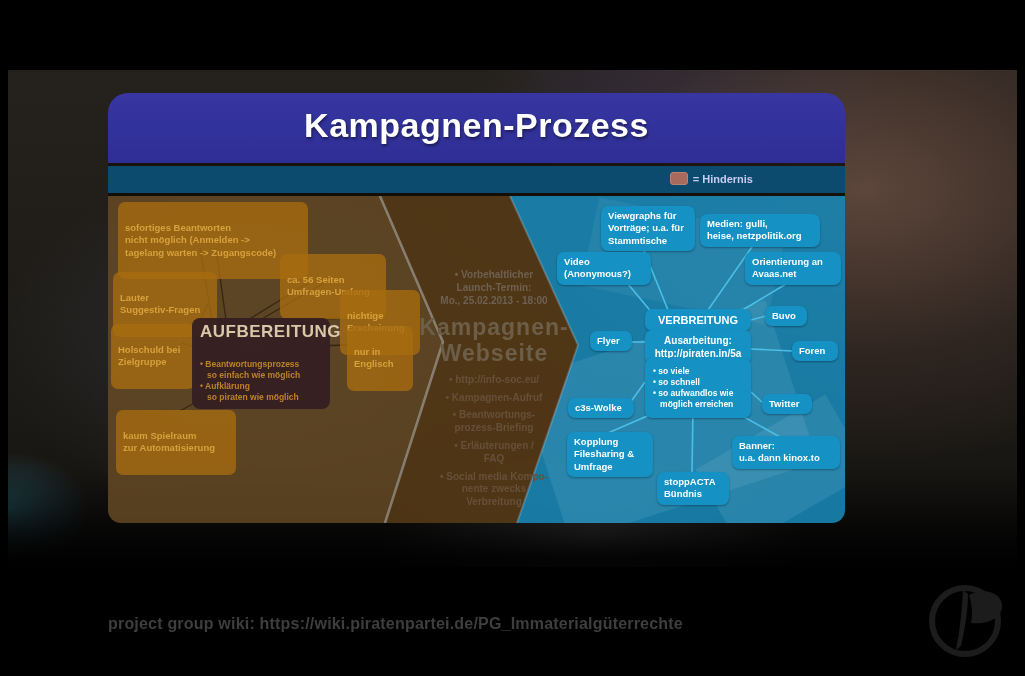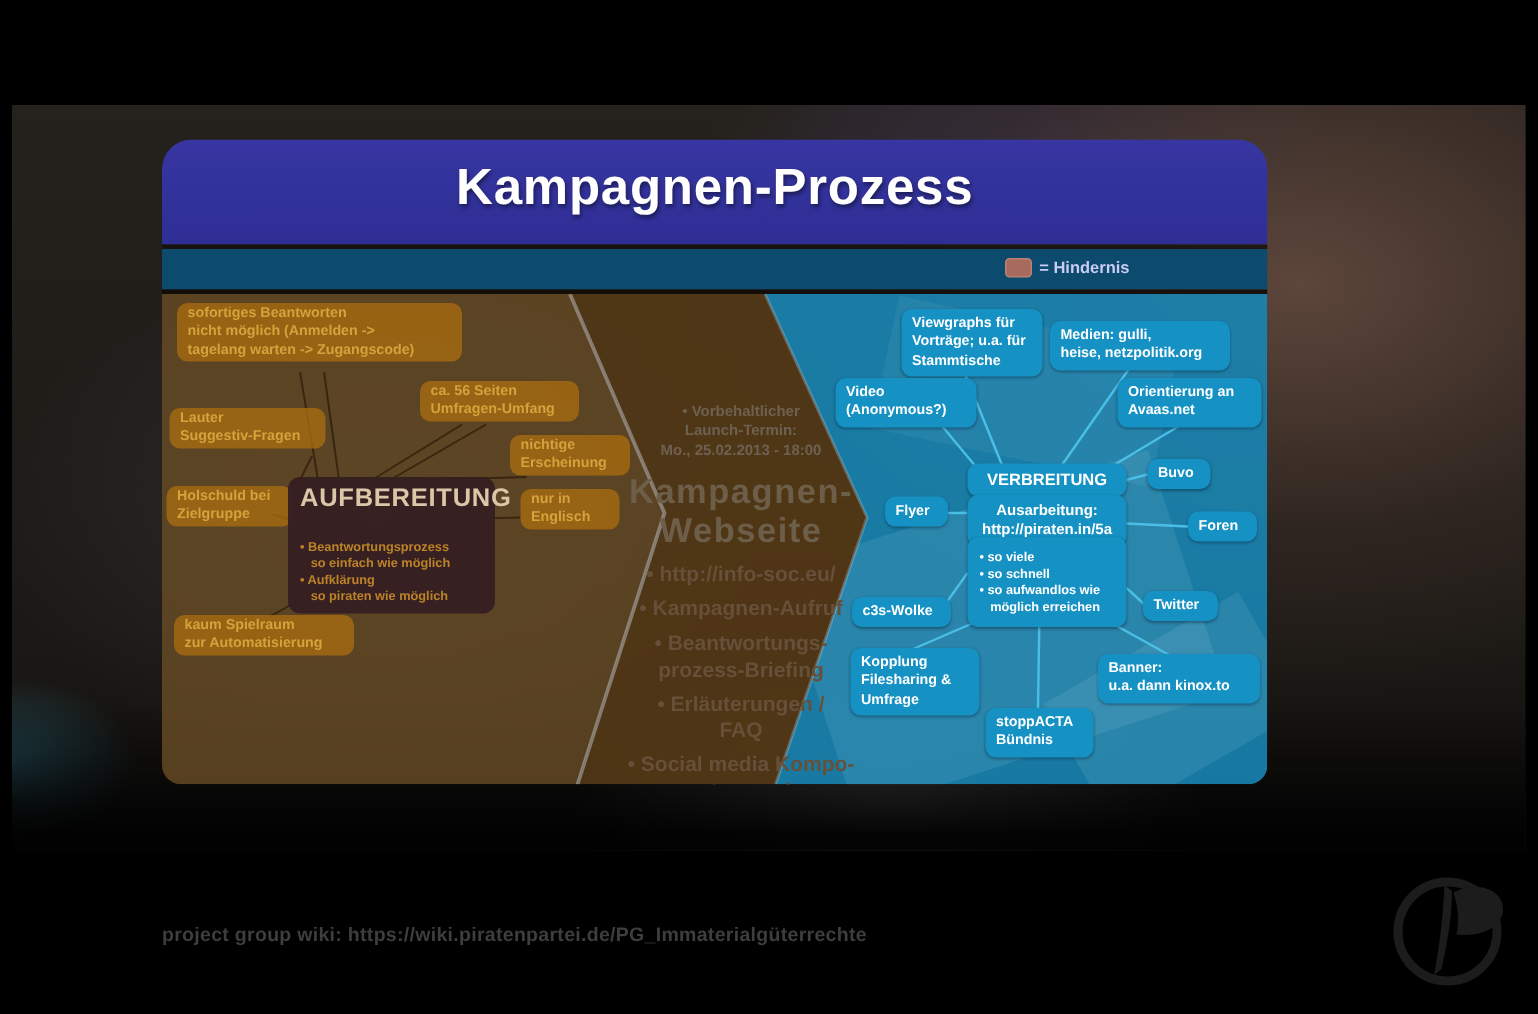--- a/index.html
+++ b/index.html
@@ -38,39 +38,39 @@
     clip-path:polygon(272px 0px,402px 0px,470px 149px,409px 327px,277px 327px,335px 146px);}
   .region-blue{background:rgba(24,133,178,.90);
     clip-path:polygon(402px 0px,737px 0px,737px 327px,409px 327px,470px 149px);}
   .tex{position:absolute;display:block;}
   .t1{left:430px;top:140px;width:260px;height:170px;background:rgba(200,240,250,.10);transform:rotate(-18deg);}
   .t2{left:480px;top:20px;width:190px;height:90px;background:rgba(190,230,245,.07);transform:rotate(12deg);}
   .t3{left:600px;top:230px;width:150px;height:90px;background:rgba(220,245,255,.09);transform:rotate(-30deg);}
   .lines{position:absolute;left:0;top:0;width:737px;height:327px;pointer-events:none;}
   
   .onode{position:absolute;background:rgba(168,107,15,.78);border-radius:7px;color:#d6a23c;
-         font-size:9.5px;font-weight:bold;line-height:1.3;padding:1px 7px;white-space:pre-wrap;}
+         font-size:9.5px;font-weight:bold;line-height:1.3;padding:20px 7px;white-space:pre-wrap;}
   .obox{position:absolute;background:rgba(54,31,34,.96);border-radius:8px;padding:4px 8px 6px 8px;}
   .obox-title{text-align:center;font-size:17px;font-weight:bold;color:#d9c7a8;letter-spacing:.5px;margin-bottom:17px;}
   .obox-bullet{font-size:8.5px;font-weight:bold;color:#bc8328;line-height:1.3;white-space:pre-wrap;}
   
   .bnode{position:absolute;background:#1591c3;border-radius:7px;color:#fff;font-size:9.5px;
          font-weight:bold;line-height:1.3;padding:4px 7px;white-space:pre-wrap;
          box-shadow:0 1px 2px rgba(0,10,25,.35);}
   .bcenter{text-align:center;}
   .bbullets{font-size:8.5px;text-align:left;padding:8px 8px;}
   
   .mid-col{position:absolute;left:296px;top:72px;width:180px;display:flex;flex-direction:column;
            align-items:center;gap:5px;text-align:center;}
   .m-launch{font-size:10px;font-weight:bold;color:#6e6152;line-height:1.3;white-space:pre-wrap;}
   .m-title{font-size:23px;font-weight:bold;color:#6d5e49;line-height:1.15;letter-spacing:1px;
            white-space:pre-wrap;margin:2px 0;}
-  .m-bullet{font-size:14px;font-weight:bold;color:#66503a;line-height:1.28;white-space:pre-wrap;}
-  
-  .caption{position:absolute;left:108px;top:615px;font-size:13px;font-weight:bold;color:#3e3e3e;letter-spacing:.2px;}
+  .m-bullet{font-size:10px;font-weight:bold;color:#66503a;line-height:1.28;white-space:pre-wrap;}
+  
+  .caption{position:absolute;left:108px;top:615px;font-size:16px;font-weight:bold;color:#3e3e3e;letter-spacing:.2px;}
   .logo{position:absolute;left:925px;top:581px;}
 </style>
 </head>
 <body>
 
 <div class="stage">
   <div class="photo"></div>
 
   <div class="slide">
     <div class="hdr">

